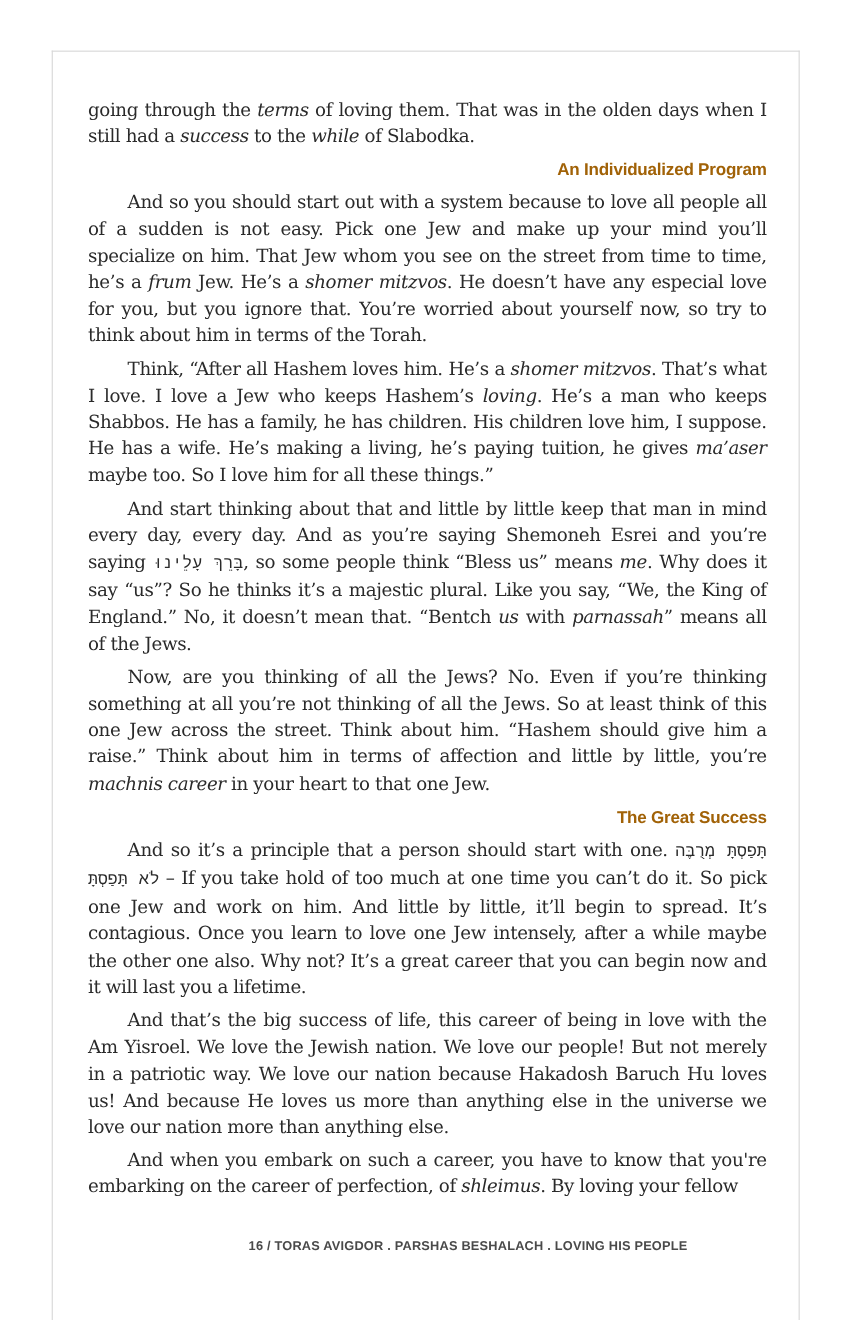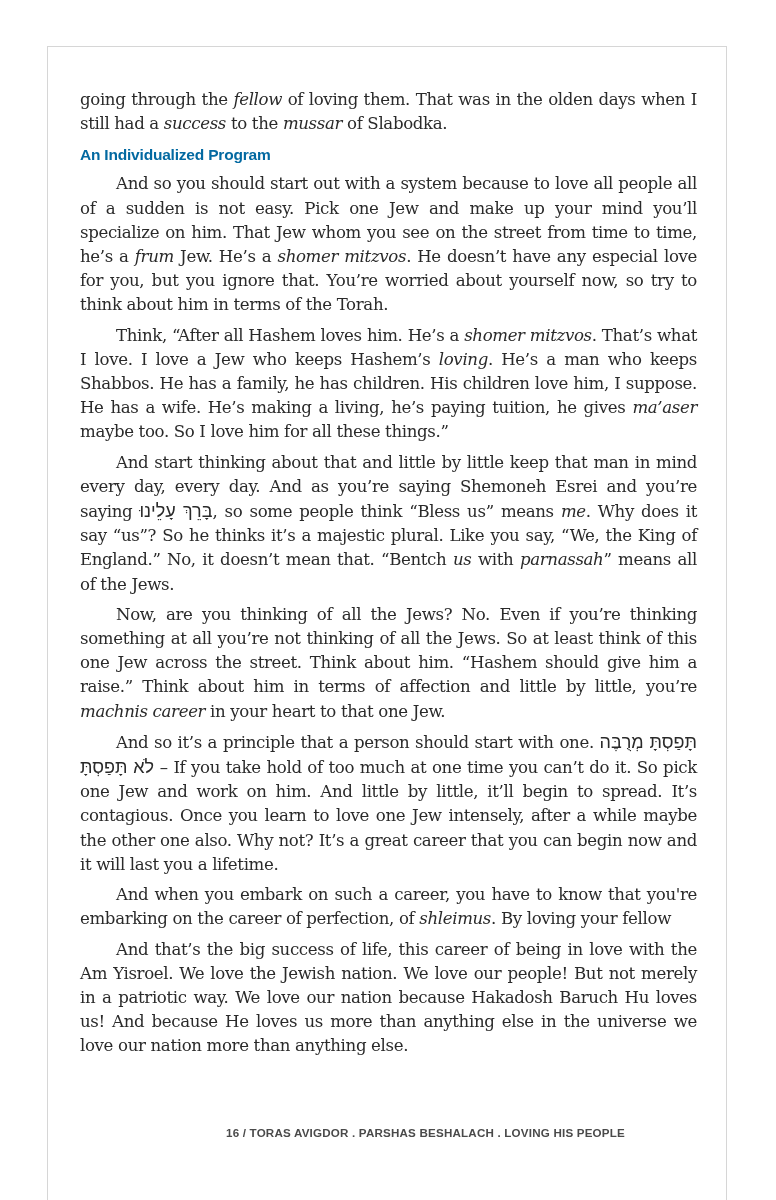--- a/index.html
+++ b/index.html
@@ -44,33 +44,33 @@
     .content p.indent {
       text-indent: 36px;
     }
     .content p.first {
       text-indent: 0;
     }
     .content em {
       font-style: italic;
     }
     .heb {
-      font-family: Liberation Sans, sans-serif;
-      font-size: 18px;
+      font-family: Liberation Mono, monospace;
+      font-size: 15px;
       direction: rtl;
       unicode-bidi: isolate;
       letter-spacing: 0;
     }
     h2.section {
       font-family: "Liberation Sans", "DejaVu Sans", sans-serif;
       font-weight: bold;
       font-size: 15.5px;
       letter-spacing: -0.2px;
-      text-align: left;
-      color: #0369a1;
+      text-align: right;
+      color: #a16207;
       margin: 8px 0 6px 0;
       line-height: 22px;
     }
     .footer {
       position: absolute;
       left: 47px;
       width: 757px;
       top: 1126px;
       text-align: center;
       font-family: "Liberation Sans", "DejaVu Sans", sans-serif;
@@ -80,31 +80,32 @@
       color: #4a4a4a;
     }
   </style>
 </head>
 <body>
 
 <div class="page-frame"></div>
 
 <div class="content">
   <div>
-      <p class="first">going through the <em>fellow</em> of loving them. That was in the olden days when I still had a <em>success</em> to the <em>mussar</em> of Slabodka.</p>
+      <p class="first">going through the <em>terms</em> of loving them. That was in the olden days when I still had a <em>success</em> to the <em>while</em> of Slabodka.</p>
     </div>
 
   <h2 class="section">An Individualized Program</h2>
   <div>
       <p class="indent">And so you should start out with a system because to love all people all of a sudden is not easy. Pick one Jew and make up your mind you’ll specialize on him. That Jew whom you see on the street from time to time, he’s a <em>frum</em> Jew. He’s a <em>shomer mitzvos</em>. He doesn’t have any especial love for you, but you ignore that. You’re worried about yourself now, so try to think about him in terms of the Torah.</p>
       <p class="indent">Think, “After all Hashem loves him. He’s a <em>shomer mitzvos</em>. That’s what I love. I love a Jew who keeps Hashem’s <em>loving</em>. He’s a man who keeps Shabbos. He has a family, he has children. His children love him, I suppose. He has a wife. He’s making a living, he’s paying tuition, he gives <em>ma’aser</em> maybe too. So I love him for all these things.”</p>
       <p class="indent">And start thinking about that and little by little keep that man in mind every day, every day. And as you’re saying Shemoneh Esrei and you’re saying <span class="heb" lang="he">בָּרֵךְ עָלֵינוּ</span>, so some people think “Bless us” means <em>me</em>. Why does it say “us”? So he thinks it’s a majestic plural. Like you say, “We, the King of England.” No, it doesn’t mean that. “Bentch <em>us</em> with <em>parnassah</em>” means all of the Jews.</p>
       <p class="indent">Now, are you thinking of all the Jews? No. Even if you’re thinking something at all you’re not thinking of all the Jews. So at least think of this one Jew across the street. Think about him. “Hashem should give him a raise.” Think about him in terms of affection and little by little, you’re <em>machnis career</em> in your heart to that one Jew.</p>
     </div>
 
+  <h2 class="section">The Great Success</h2>
   <div>
       <p class="indent">And so it’s a principle that a person should start with one. <span class="heb" lang="he">תָּפַסְתָּ מְרֻבֶּה לֹא תָּפַסְתָּ</span> – If you take hold of too much at one time you can’t do it. So pick one Jew and work on him. And little by little, it’ll begin to spread. It’s contagious. Once you learn to love one Jew intensely, after a while maybe the other one also. Why not? It’s a great career that you can begin now and it will last you a lifetime.</p>
+      <p class="indent">And that’s the big success of life, this career of being in love with the Am Yisroel. We love the Jewish nation. We love our people! But not merely in a patriotic way. We love our nation because Hakadosh Baruch Hu loves us! And because He loves us more than anything else in the universe we love our nation more than anything else.</p>
       <p class="indent">And when you embark on such a career, you have to know that you're embarking on the career of perfection, of <em>shleimus</em>. By loving your fellow</p>
-      <p class="indent">And that’s the big success of life, this career of being in love with the Am Yisroel. We love the Jewish nation. We love our people! But not merely in a patriotic way. We love our nation because Hakadosh Baruch Hu loves us! And because He loves us more than anything else in the universe we love our nation more than anything else.</p>
     </div>
 </div>
 
 <div class="footer">16 / TORAS AVIGDOR . PARSHAS BESHALACH . LOVING HIS PEOPLE</div>
 
 </body></html>

